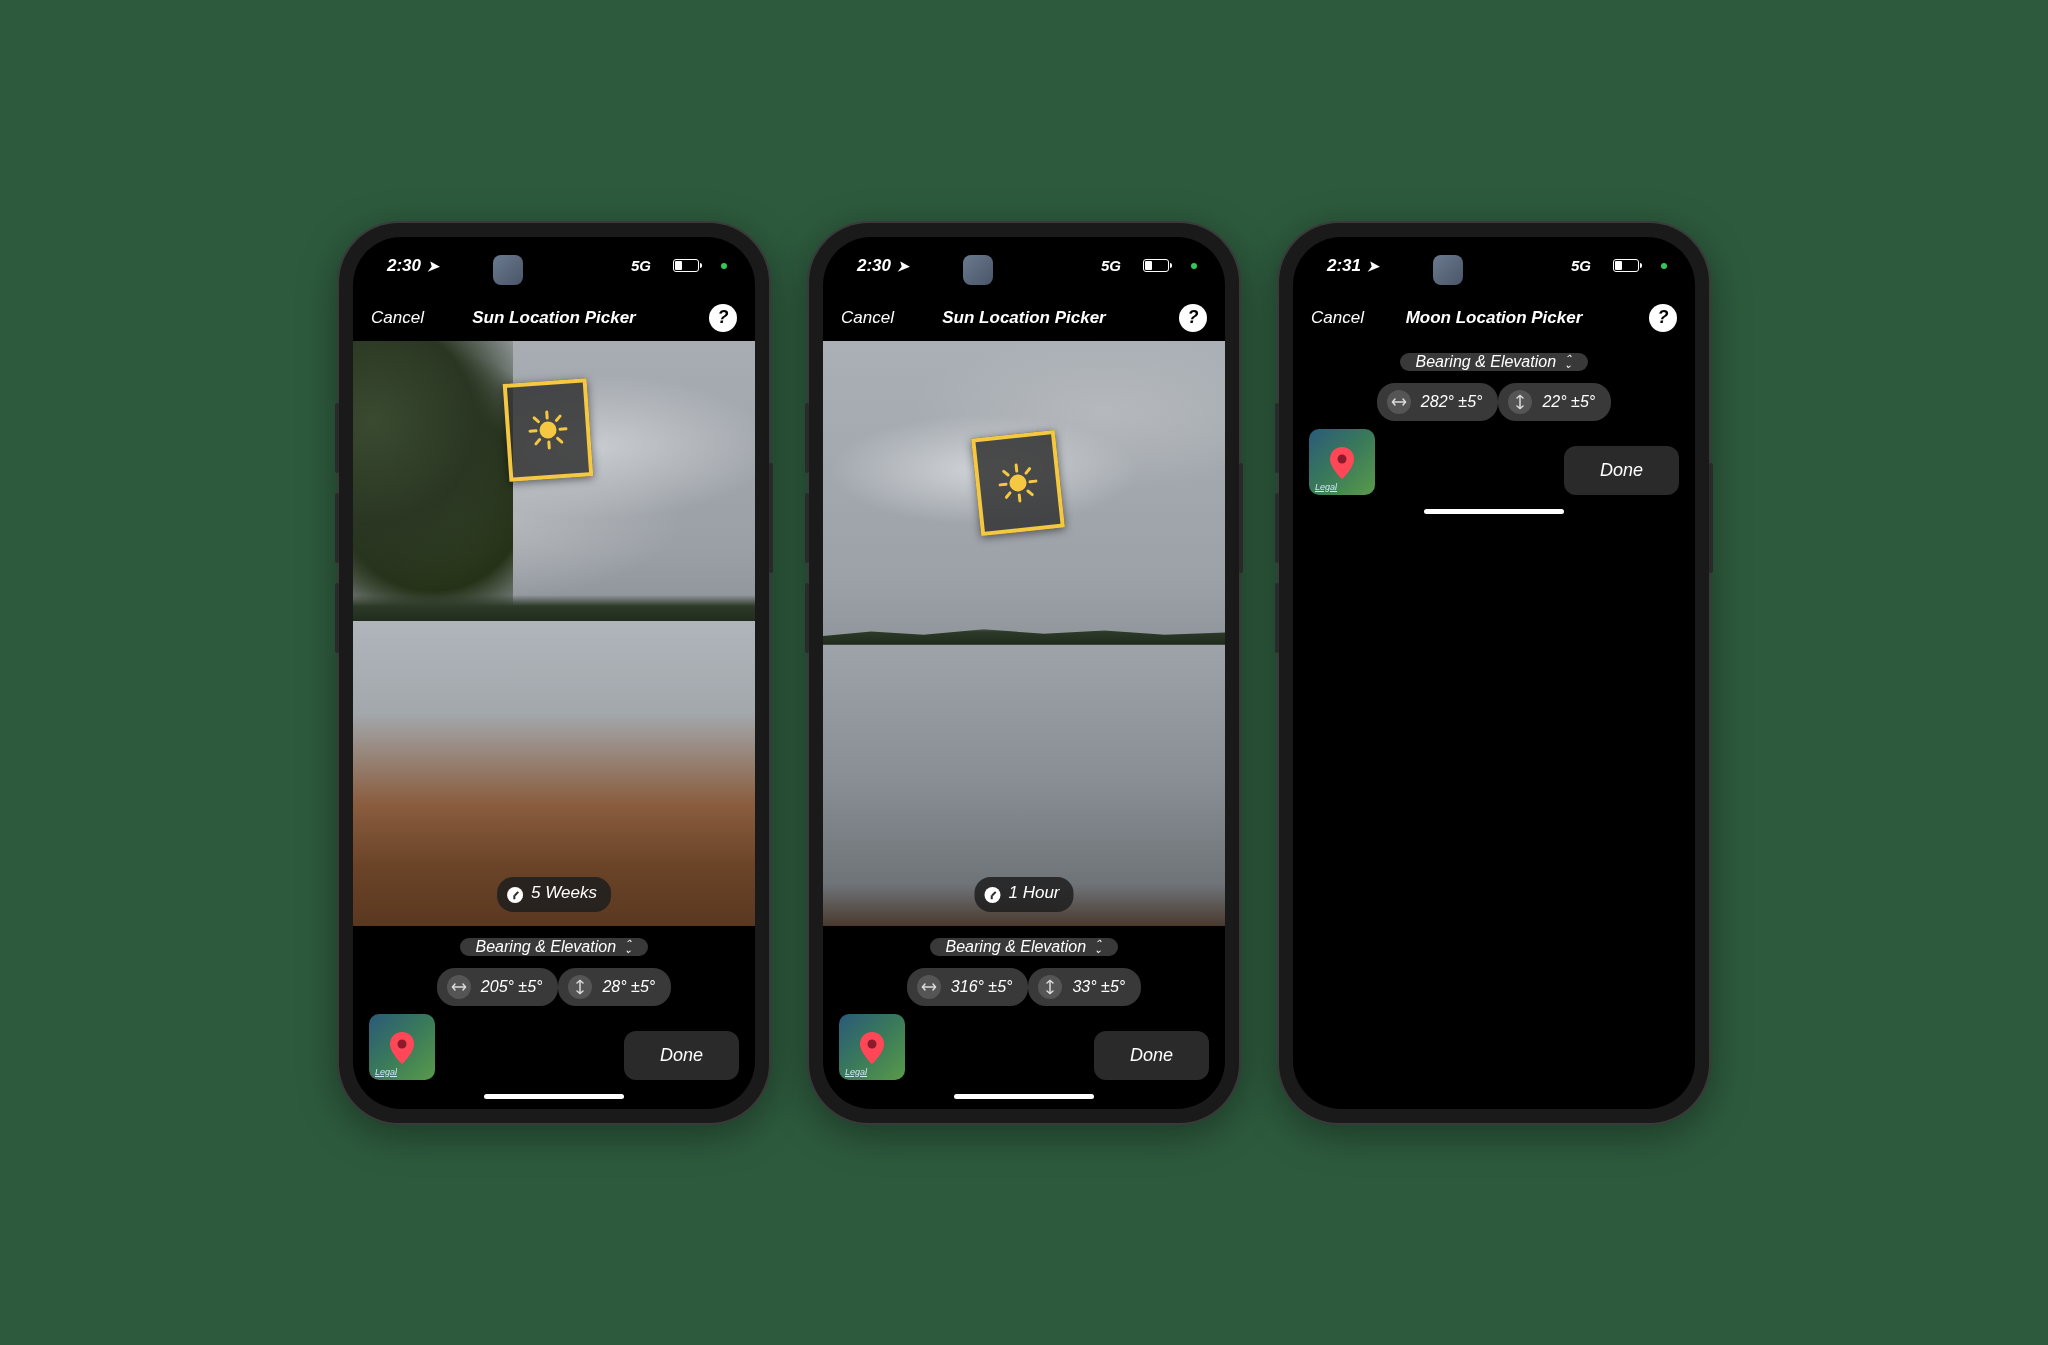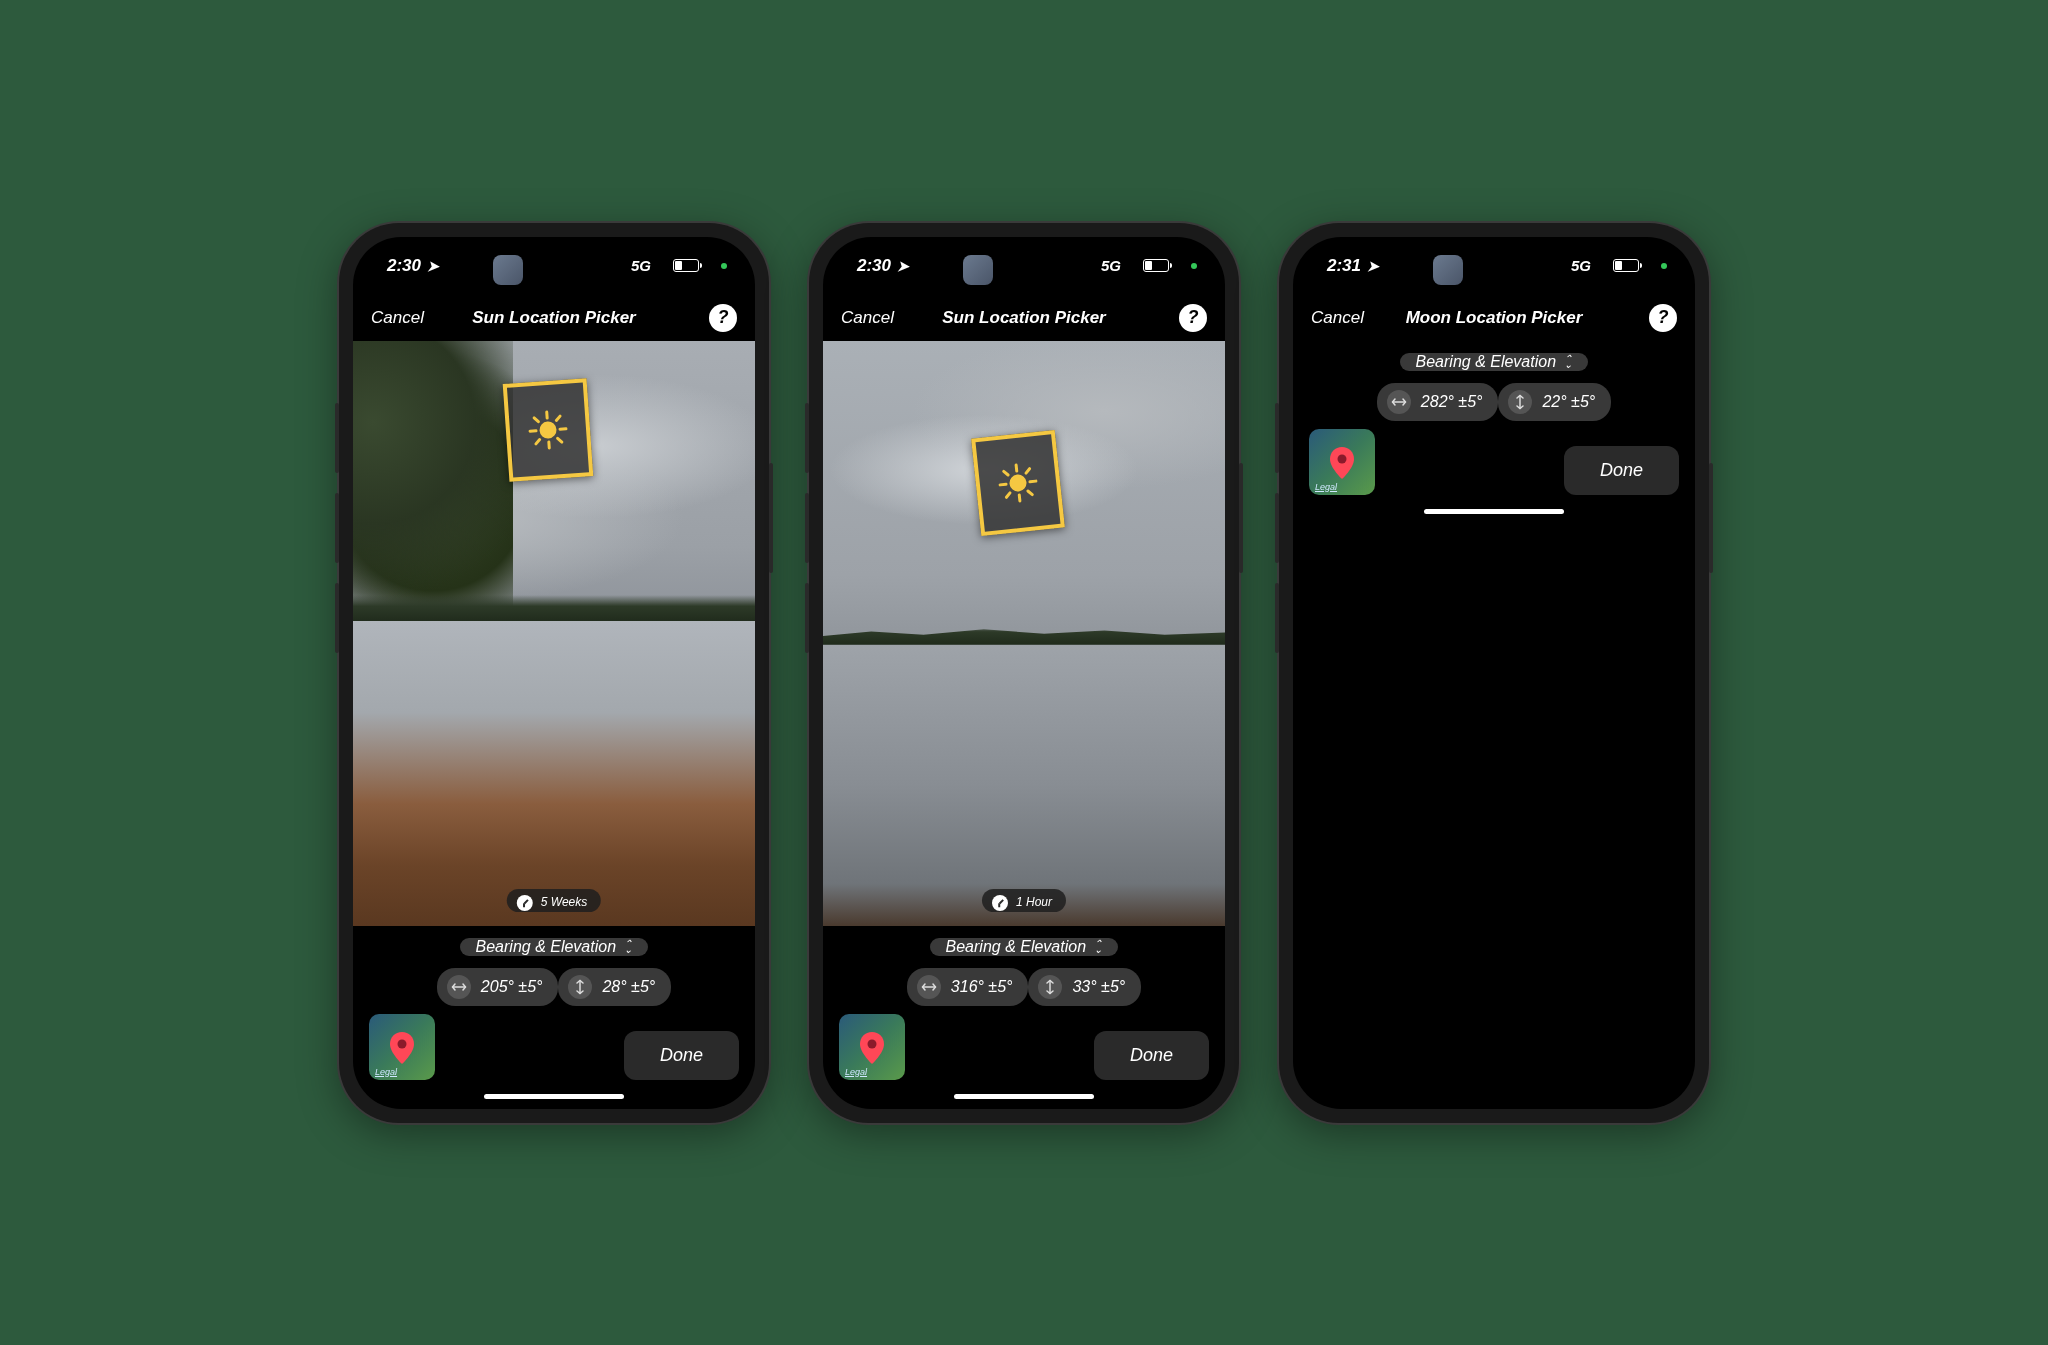--- a/index.html
+++ b/index.html
@@ -193,23 +193,23 @@
     display:flex;align-items:center;justify-content:center;
     box-shadow: 0 2px 8px rgba(0,0,0,0.5);
   }
   .marker svg { display:block; }
 
   
   .time-chip {
     position:absolute;
     bottom:14px; left:50%; transform:translateX(-50%);
     background: var(--chip-bg);
-    color:#fff; font-size:12px; font-weight:500;
-    padding:6px 14px 1px 10px; border-radius:16px;
-    display:flex; align-items:flex-start; gap:8px;
+    color:#fff; font-size:17px; font-weight:500;
+    padding:6px 14px 9px 10px; border-radius:16px;
+    display:flex; align-items:flex-end; gap:8px;
   }
   .clock-icon {
     width:16px;height:16px;border-radius:50%;background:#fff;position:relative;
   }
   .clock-icon::before,.clock-icon::after{
     content:"";position:absolute;background:#2a2a2a;left:50%;top:50%;transform-origin:left center;
   }
   .clock-icon::before{width:5px;height:1.5px;transform:translate(-0.5px,-0.5px) rotate(-45deg);}
   .clock-icon::after{width:4px;height:1.5px;transform:translate(-0.5px,-0.5px) rotate(90deg);}
 

